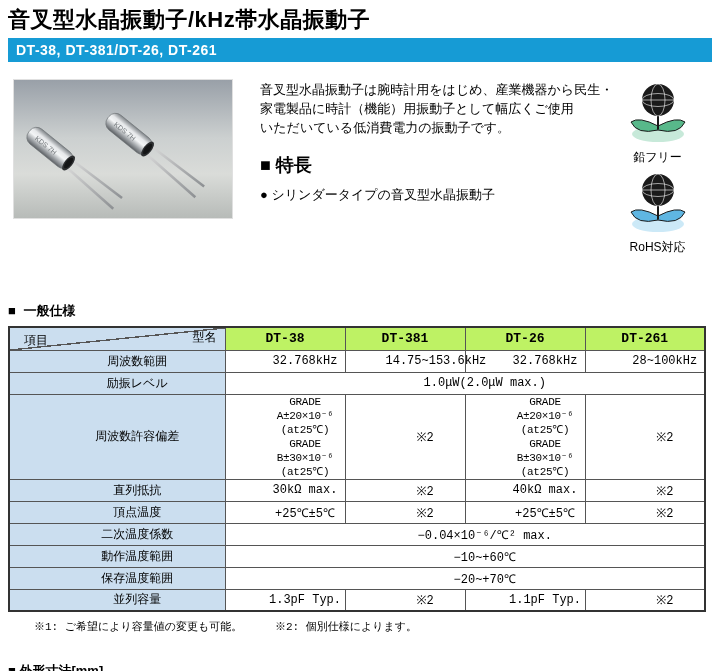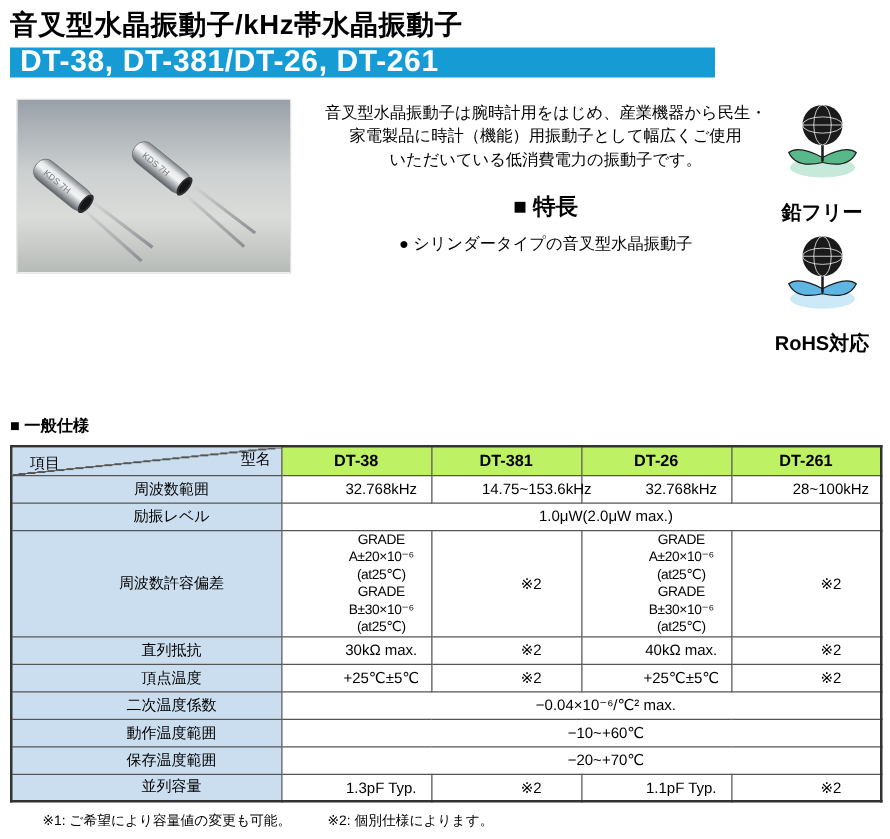--- a/index.html
+++ b/index.html
@@ -3,35 +3,35 @@
 <meta charset="utf-8">
 <style>
   * { box-sizing: border-box; }
   html,body { margin:0; padding:0; background:#ffffff; }
   .page {
     width:712px; height:671px; background:#fff; overflow:hidden;
     font-family:"Liberation Sans","DejaVu Sans",sans-serif; color:#000; position:relative;border-radius:11px;
   }
   .title { margin:7px 8px 5px 8px; font-size:22px; font-weight:bold; letter-spacing:0.5px; line-height:26px; }
   .banner {
-    margin-left:8px; width:564px; height:24px; background:#169bd5; color:#fff;
-    font-size:24px; font-weight:bold; line-height:24px; padding-left:8px; letter-spacing:0.5px;
+    margin-left:8px; width:704px; height:24px; background:#169bd5; color:#fff;
+    font-size:14px; font-weight:bold; line-height:24px; padding-left:8px; letter-spacing:0.5px;
   }
   .intro-row { display:flex; margin:18px 10px 0 14px; }
   .photo { width:218px; height:138px; flex:0 0 auto; box-shadow:0 0 0 1px #e0e0e0; }
-  .intro-text { margin-left:28px; width:358px; font-size:13px;text-align:center; }
+  .intro-text { margin-left:28px; width:358px; font-size:13px; }
   .desc div { line-height:19px; white-space:nowrap; }
   .features-heading { margin-top:16px; font-size:18px; font-weight:bold; }
   .feature-item { margin-top:9px; font-size:13px; }
   .badges { margin-left:auto; width:96px; display:flex; flex-direction:column; align-items:center; padding-top:2px; }
   .badge { display:flex; flex-direction:column; align-items:center; margin-bottom:6px; }
-  .badge-label { font-size:16px; font-weight:bold; margin-top:14px; }
+  .badge-label { font-size:12px; font-weight:normal; margin-top:3px; }
 
   .section-title { margin:0 0 6px 8px; font-size:13px; font-weight:bold; }
-  .spec-section { margin-top:40px; }
+  .spec-section { margin-top:40px;font-family:Liberation Mono, monospace; }
 
   table.grid { margin-left:8px; border-collapse:collapse; table-layout:fixed; width:696px; font-size:12px; }
   table.grid { border:2px solid #333; }
   table.grid th, table.grid td { border:1px solid #555; text-align:center; padding:0; }
   table.grid td { height:22px;padding-left:40px; }
   .head-cell { background:#bef264; font-size:13px; font-weight:bold; height:23px; }
   td.lbl { background:#cbdeef; font-weight:normal; }
   td.grade-cell { font-size:11px; text-align:left; padding:2px 0 2px 4px; line-height:14px; letter-spacing:-0.3px; height:41px; }
   tr.tall td { height:41px; }
   th.corner { position:relative; background:

